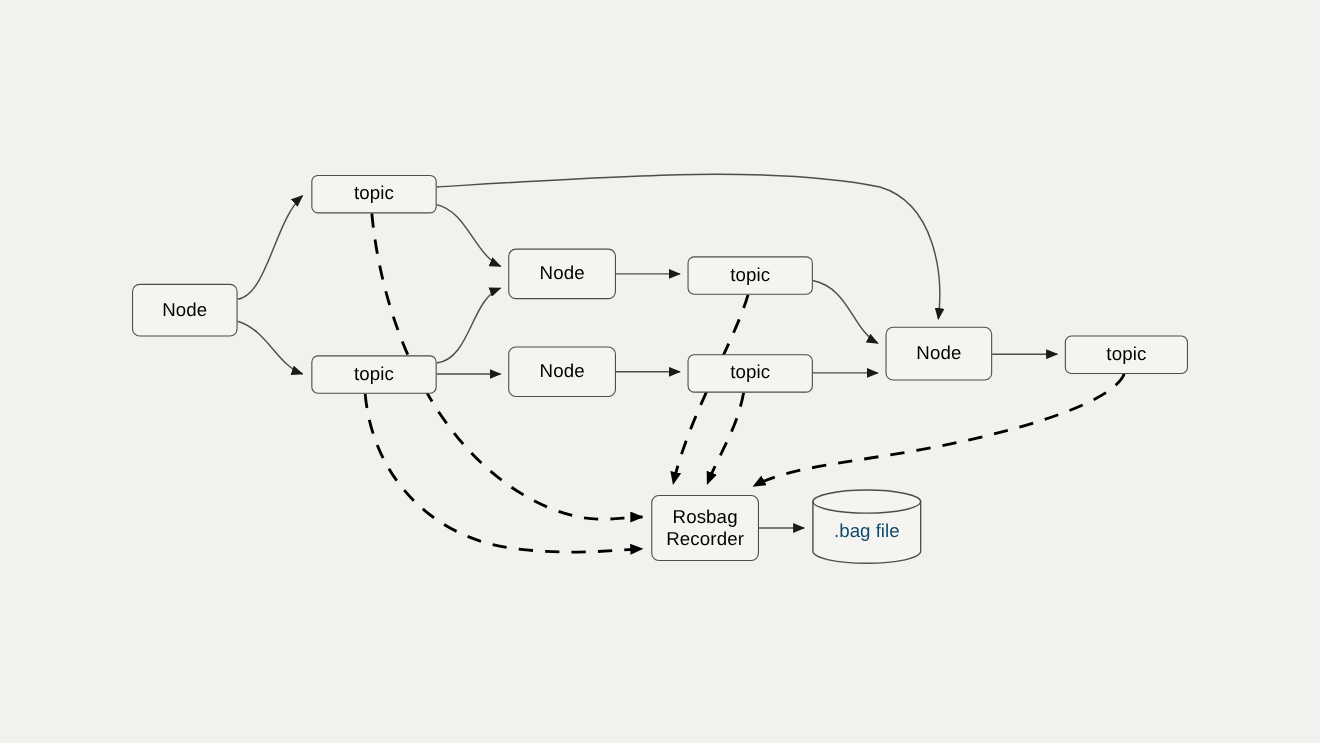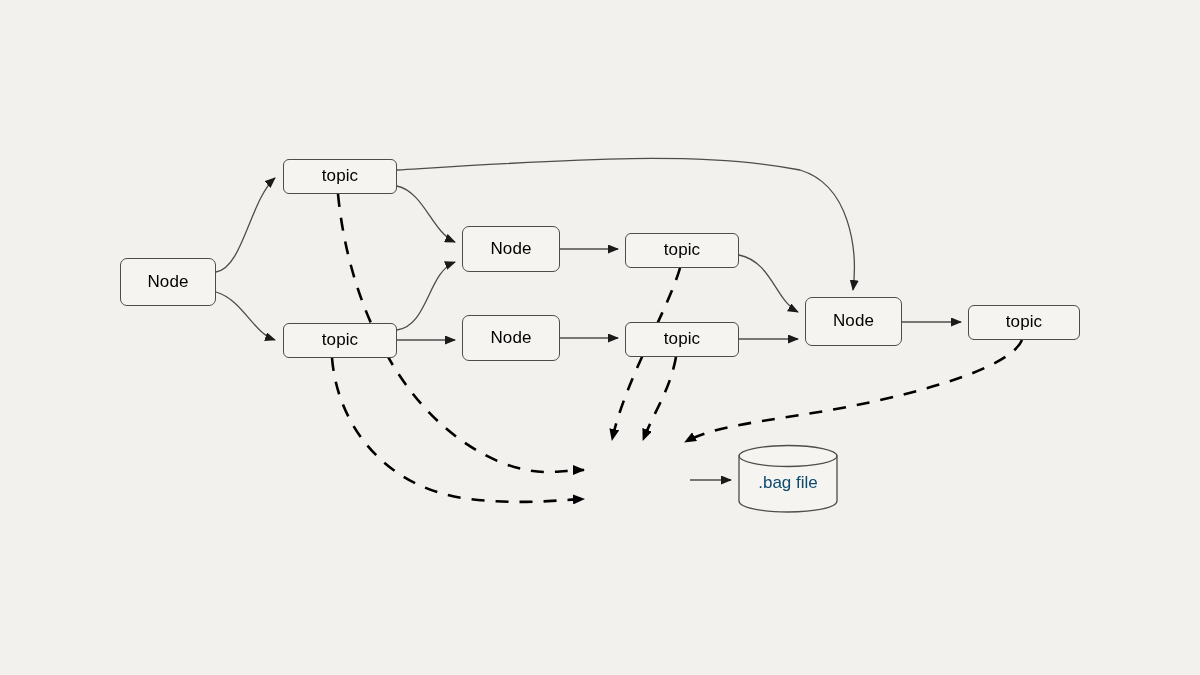--- a/index.html
+++ b/index.html
@@ -133,20 +133,24 @@
   </div>
 
   <div class="node-box" style="left:805px; top:297px; width:97px; height:49px;">
     <span>Node</span>
   </div>
 
   <div class="topic-box" style="left:968px; top:305px; width:112px; height:35px;">
     <span>topic</span>
   </div>
 
+  <div class="proc-box" style="left:592px; top:450px; width:98px; height:60px; flex-direction:column;">
+    <span>Rosbag</span>
+    <span>Recorder</span>
+  </div>
 
   <div class="cyl" style="left:738px; top:444px; width:100px; height:69px;">
     <svg class="cyl-body" viewBox="0 0 100 69" preserveAspectRatio="none" xmlns="http://www.w3.org/2000/svg">
       <path d="M1,12 L1,57 C1,63.5 23,68 50,68 C77,68 99,63.5 99,57 L99,12 Z" fill="#f5f4f0" stroke="#4d4d4d" stroke-width="1.3"></path>
       <ellipse cx="50" cy="12" rx="49" ry="10.5" fill="#f5f4f0" stroke="#4d4d4d" stroke-width="1.3"></ellipse>
     </svg>
     <span class="cyl-label">.bag file</span>
   </div>
 
 </div>

